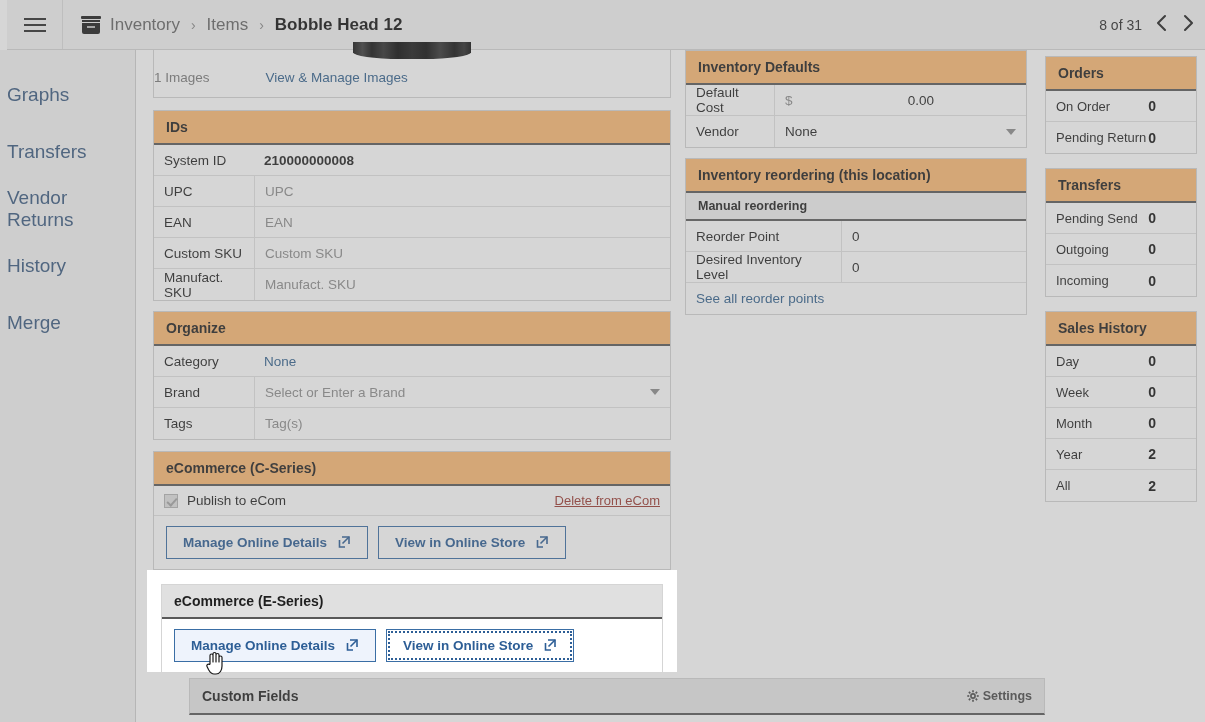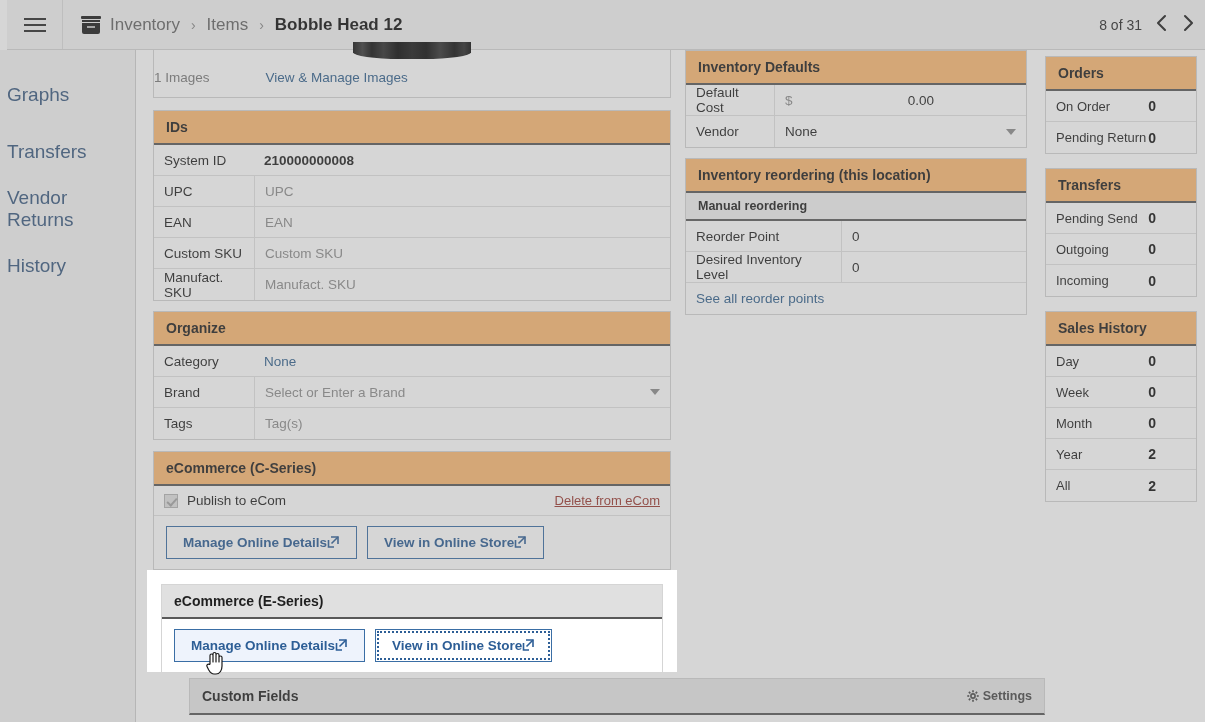--- a/index.html
+++ b/index.html
@@ -134,21 +134,21 @@
   .delcom {
     margin-left:auto; font-size: 13px; color:#9c3a32;
     text-decoration: underline; cursor:pointer;
   }
 
   
   .btnrow { display:flex; gap: 10px; padding: 10px 12px; }
   .btn {
     border:1px solid #3a6ea5; background:#fff; color:#2d5e96;
     font-size:13.5px; font-weight:bold; padding: 8px 16px;
-    display:flex; align-items:center; cursor:pointer;
+    display:flex; align-items:center; gap:11px; cursor:pointer;
     font-family:"Liberation Sans", sans-serif;
   }
   .btn.hover { background:#eef3fc; }
   .btn.focusring { outline: 2px dotted #2d5e96; outline-offset: -4px; }
   .extlink { width: 13px; height: 13px; display:inline-block; position:relative; }
   .extlink svg { display:block; }
 
   
   .midcol { position:absolute; left: 548px; top: 0; width: 342px; }
   .rightcol { position:absolute; left: 908px; top: 6px; width: 152px; }
@@ -230,20 +230,23 @@
       <span>Graphs</span>
     </div>
     <div class="side-item">
       <span>Transfers</span>
     </div>
     <div class="side-item">
       <span>Vendor Returns</span>
     </div>
     <div class="side-item">
       <span>History</span>
+    </div>
+    <div class="side-item">
+      <span>Merge</span>
     </div>
   </div>
 
   <div class="main">
 
     <div class="imgcard">
       <div class="frame">
         <div class="thumb-partial"></div>
         <div class="imgmeta">
           <span class="cnt">1 Images</span>

